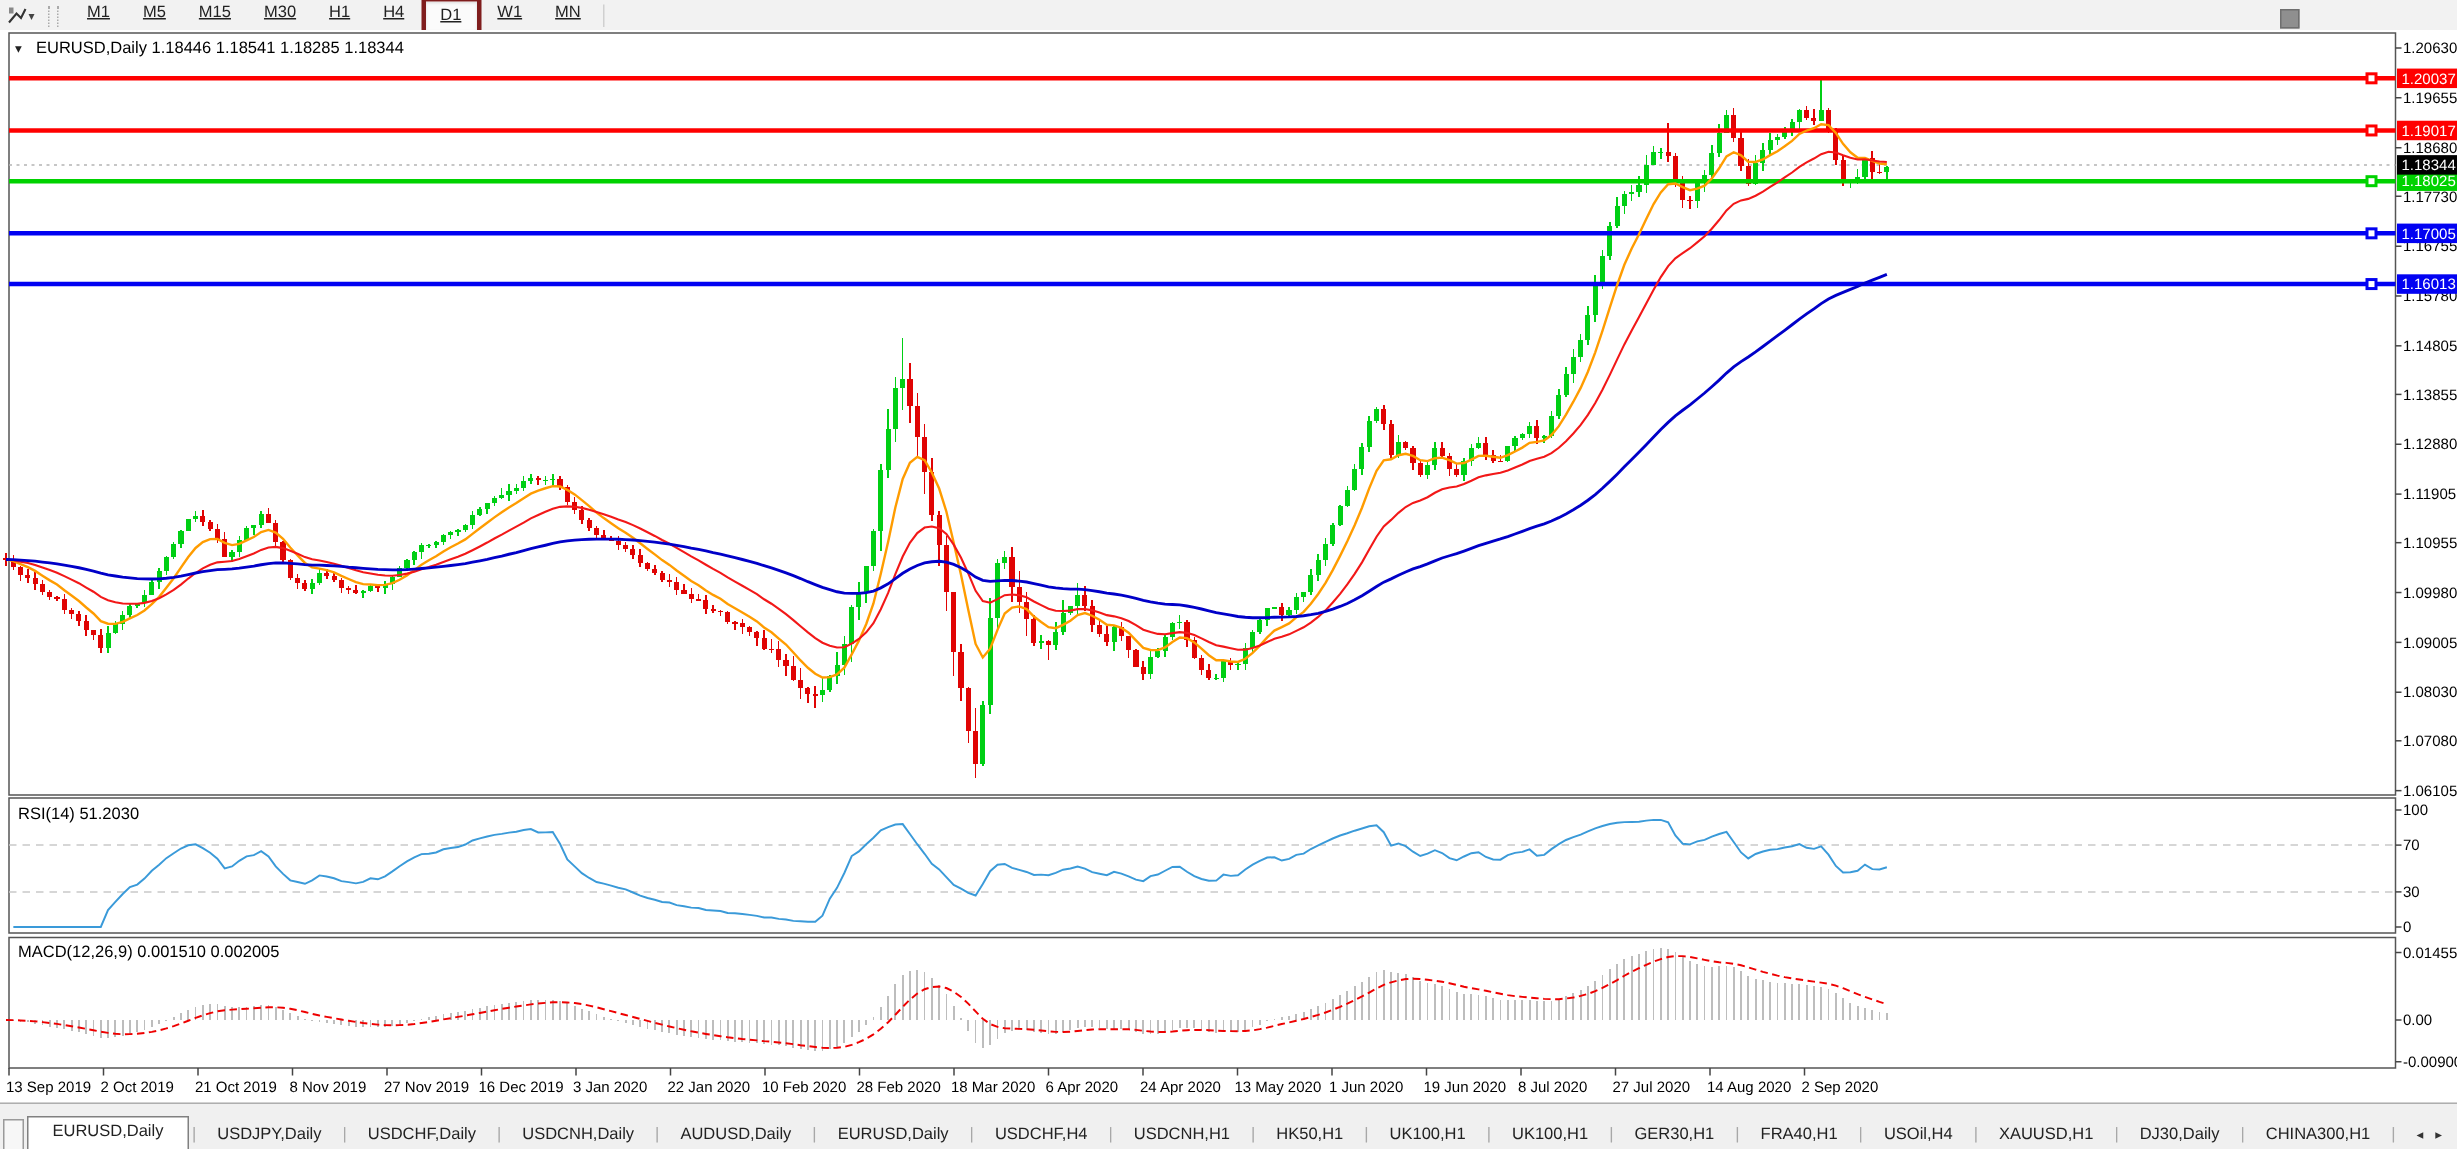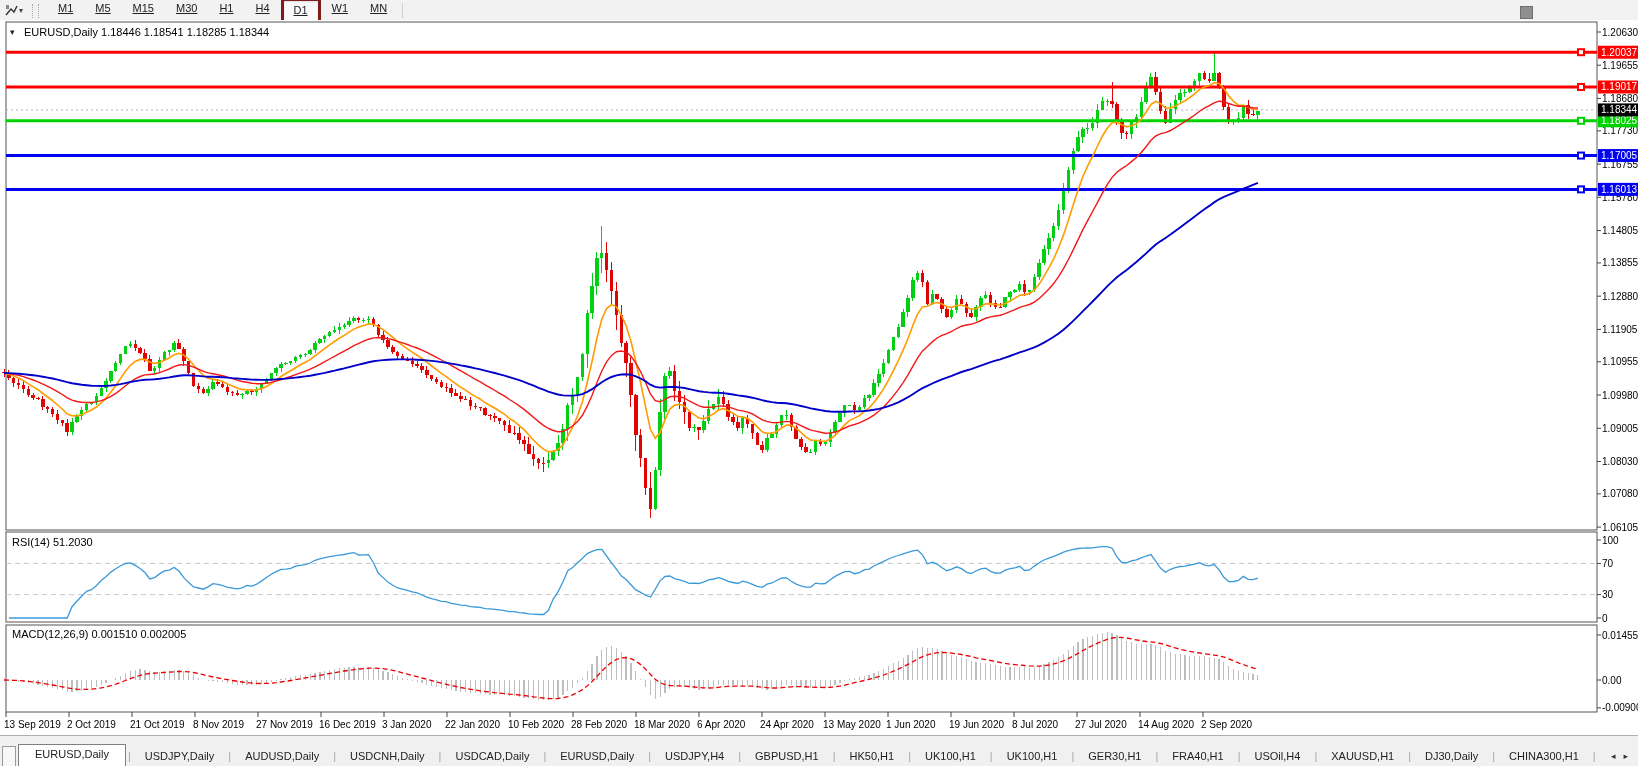--- a/index.html
+++ b/index.html
@@ -973,31 +973,31 @@
       <text x="1201" y="708" font-size="10" fill="#000">2 Sep 2020</text>
     </svg></div>
 
 <div id="tabbar">
   <div class="tabstub"></div>
   <div id="tabs">
       <div class="tab active">EURUSD,Daily</div>
       <div class="tsep">|</div>
       <div class="tab">USDJPY,Daily</div>
       <div class="tsep">|</div>
+      <div class="tab">USDCHF,Daily</div>
+      <div class="tsep">|</div>
+      <div class="tab">USDCNH,Daily</div>
+      <div class="tsep">|</div>
       <div class="tab">AUDUSD,Daily</div>
       <div class="tsep">|</div>
-      <div class="tab">USDCNH,Daily</div>
-      <div class="tsep">|</div>
-      <div class="tab">USDCAD,Daily</div>
-      <div class="tsep">|</div>
       <div class="tab">EURUSD,Daily</div>
       <div class="tsep">|</div>
-      <div class="tab">USDJPY,H4</div>
-      <div class="tsep">|</div>
-      <div class="tab">GBPUSD,H1</div>
+      <div class="tab">USDCHF,H4</div>
+      <div class="tsep">|</div>
+      <div class="tab">USDCNH,H1</div>
       <div class="tsep">|</div>
       <div class="tab">HK50,H1</div>
       <div class="tsep">|</div>
       <div class="tab">UK100,H1</div>
       <div class="tsep">|</div>
       <div class="tab">UK100,H1</div>
       <div class="tsep">|</div>
       <div class="tab">GER30,H1</div>
       <div class="tsep">|</div>
       <div class="tab">FRA40,H1</div>

